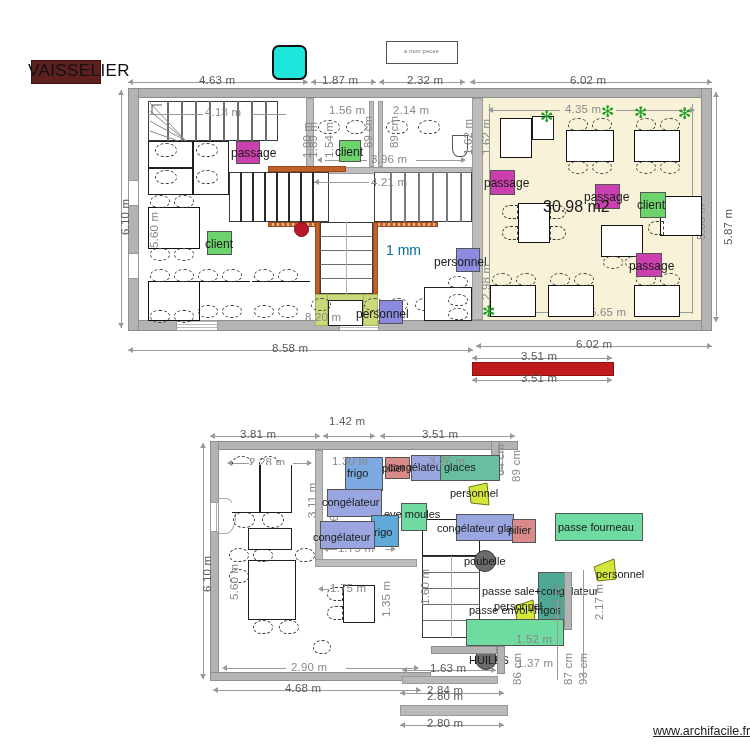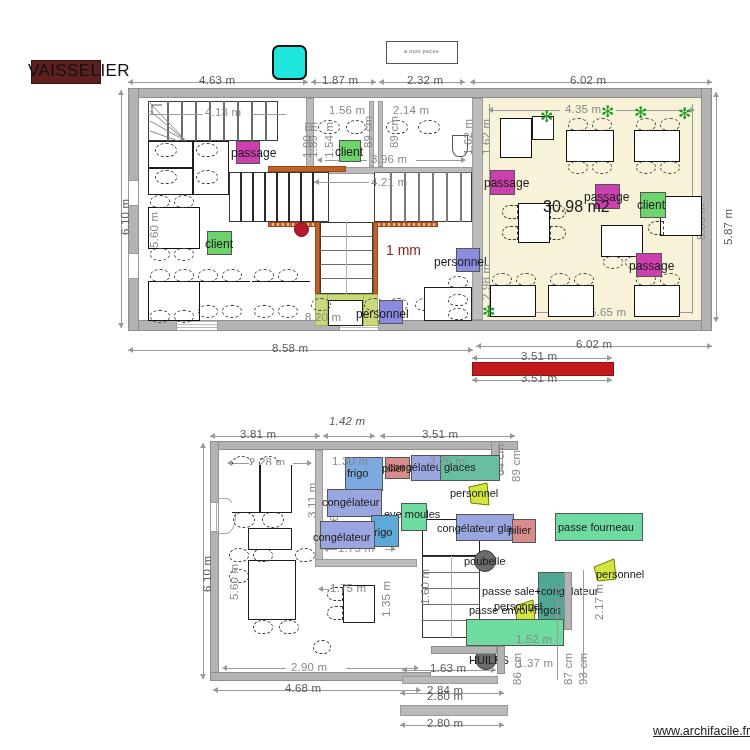--- a/index.html
+++ b/index.html
@@ -44,21 +44,21 @@
   .titlebox{position:absolute;background:#5e1f1f;border:1px solid #3c1010;}
   .titletxt{position:absolute;font-size:17px;color:#111;letter-spacing:.4px;}
   .notebox{position:absolute;background:#fff;border:1px solid #555;}
   .notetxt{position:absolute;font-size:5.5px;color:#6a6a6a;letter-spacing:.3px;}
   .cyanbox{position:absolute;background:#1fe6dd;border:2.5px solid #111;border-radius:7px;}
   .redbar{position:absolute;background:#c01a1a;border:1px solid #8d1010;}
   .greybar{position:absolute;background:#b9b9b9;border:1px solid #9a9a9a;}
   .circ{position:absolute;border-radius:50%;box-sizing:border-box;}
   .poly{position:absolute;}
   .areatxt{position:absolute;font-size:16px;color:#1a1a1a;white-space:nowrap;}
-  .mmtxt{position:absolute;font-size:14px;color:#7f1d1d;}
+  .mmtxt{position:absolute;font-size:14px;color:#0369a1;}
 </style>
 </head>
 <body>
 
 <div class="titlebox" style="left:31px;top:60px;width:68px;height:22px;"></div>
 <div class="titletxt" style="left:28px;top:61px;">VAISSELIER</div>
 
 <div class="cyanbox" style="left:272px;top:45px;width:31px;height:31px;"></div>
 
 <div class="notebox" style="left:386px;top:41px;width:70px;height:21px;"></div>
@@ -350,21 +350,21 @@
 <div class="dimtxt" style="left:521px;top:372px;">3.51 m</div>
 
 <div class="dline h" style="left:210px;top:436px;width:110px;"></div>
 <div class="arrowL" style="left:210px;top:433px;"></div>
 <div class="arrowR" style="left:315px;top:433px;"></div>
 <div class="dimtxt" style="left:240px;top:428px;">3.81 m</div>
 
 <div class="dline h" style="left:323px;top:436px;width:52px;"></div>
 <div class="arrowL" style="left:323px;top:433px;"></div>
 <div class="arrowR" style="left:370px;top:433px;"></div>
-<div class="dimtxt" style="left:329px;top:415px;font-style:italic;">1.42 m</div>
+<div class="dimtxt" style="left:329px;top:415px;">1.42 m</div>
 
 <div class="dline h" style="left:380px;top:436px;width:135px;"></div>
 <div class="arrowL" style="left:380px;top:433px;"></div>
 <div class="arrowR" style="left:510px;top:433px;"></div>
 <div class="dimtxt" style="left:422px;top:428px;">3.51 m</div>
 
 <div class="wall" style="left:210px;top:441px;width:308px;height:9px;"></div>
 <div class="wall" style="left:210px;top:441px;width:9px;height:240px;"></div>
 <div class="wall" style="left:210px;top:672px;width:221px;height:9px;"></div>
 <div class="wallin" style="left:315px;top:450px;width:8px;height:116px;"></div>

